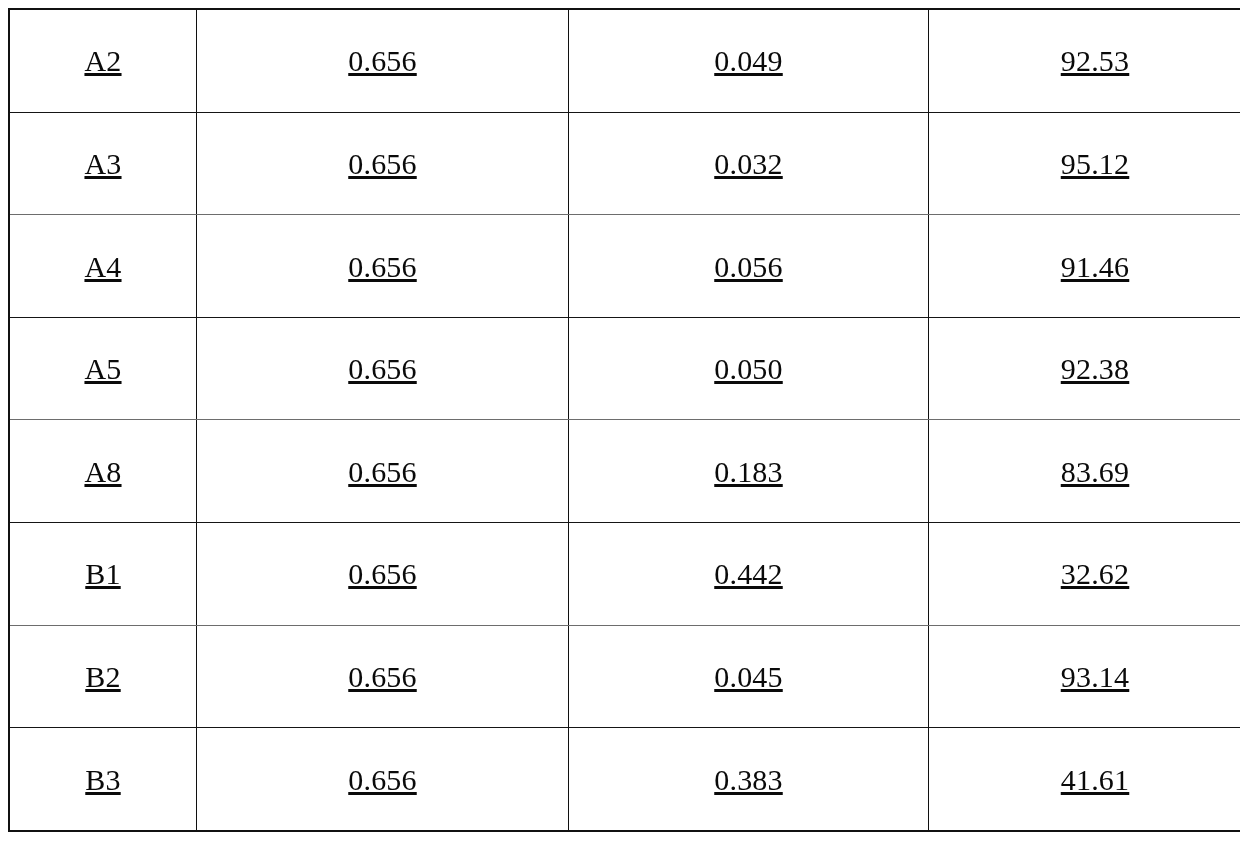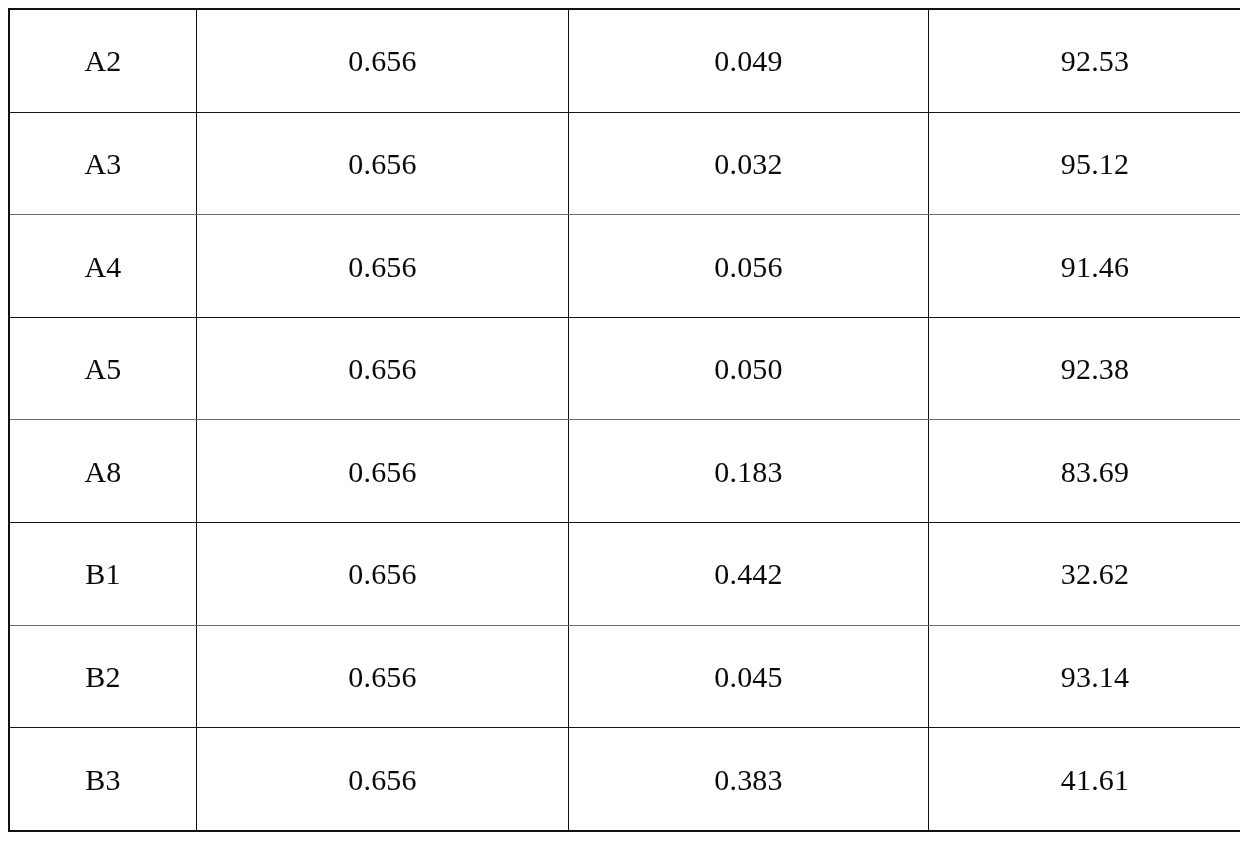--- a/index.html
+++ b/index.html
@@ -61,20 +61,21 @@
 
   table.data-table td.col-label { width: 186px; }
   table.data-table td.col-v1    { width: 371px; }
   table.data-table td.col-v2    { width: 359px; }
   table.data-table td.col-v3    { width: 308px; padding-left: 12px; }
 
   
   table.data-table td {
     border-left-color: #101010;
     border-right-color: #101010;
+    text-decoration: underline;
   }
 </style>
 </head>
 <body>
 
 <div id="table-wrap">
   <table class="data-table">
     <tbody id="table-body">
         <tr>
           <td class="col-label">A2</td>

